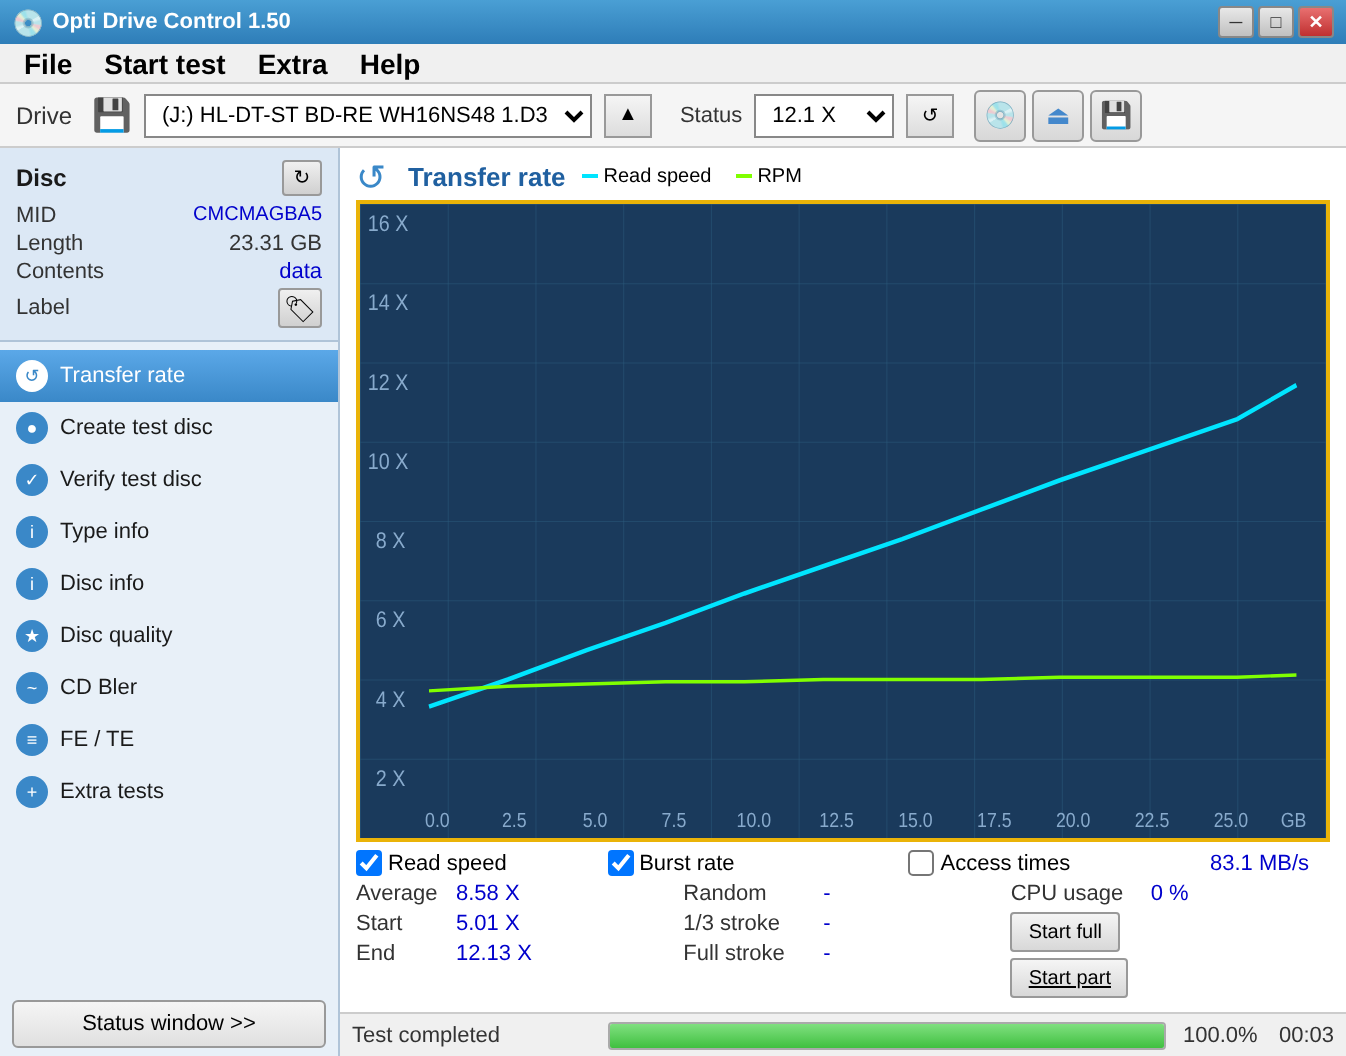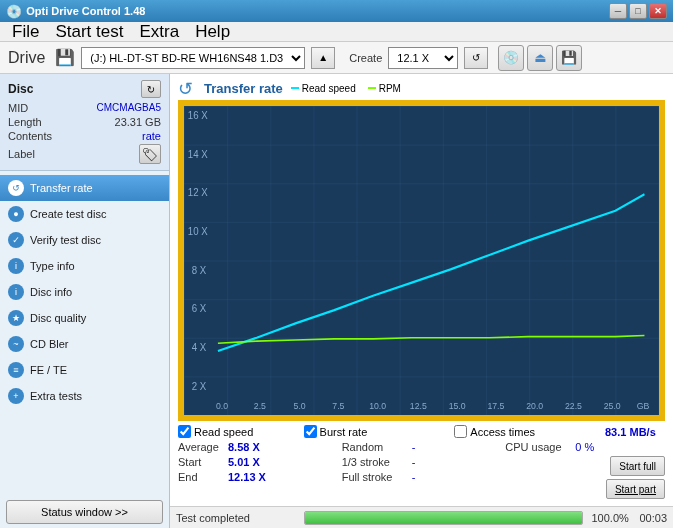--- a/index.html
+++ b/index.html
@@ -34,35 +34,36 @@
       background: #f0f0f0;
       height: 20px;
       display: flex;
       align-items: center;
       padding: 0 4px;
       border-bottom: 1px solid #ccc;
     }
     .menu-item {
       padding: 2px 8px;
       cursor: pointer;
-      font-size: 17px;
+      font-size: 14px;
       color: #000;
+      font-weight: bold;
     }
     
     
     .drive-bar {
       background: #f5f5f5;
       height: 32px;
       display: flex;
       align-items: center;
       padding: 0 8px;
       border-bottom: 1px solid #ccc;
       gap: 6px;
     }
-    .drive-label { font-size: 16px; color: #333; margin-right: 4px; }
+    .drive-label { font-size: 12px; color: #333; margin-right: 4px; }
     .drive-select {
       height: 22px;
       border: 1px solid #888;
       background: white;
       font-size: 11px;
       padding: 0 4px;
       min-width: 200px;
     }
     .drive-btn {
       height: 22px; width: 24px;
@@ -231,37 +232,37 @@
     .legend-item { display: flex; align-items: center; gap: 3px; }
     .legend-dot { width: 8px; height: 2px; }
     .legend-dot.cyan { background: #00e5ff; }
     .legend-dot.green { background: #80ff00; }
     
     
     .chart-area {
       flex: 1;
       position: relative;
       background: #1a3a5c;
-      border: 6px solid #eab308;
+      border: 2px solid #eab308;
       overflow: hidden;
     }
     
     .chart-svg {
       position: absolute;
       top: 0; left: 0;
       width: 100%; height: 100%;
     }
     .stats-row {
       display: flex;
       align-items: center;
       margin-bottom: 3px;
       font-size: 11px;
     }
     .stat-label { color: #333; min-width: 50px; }
-    .stat-value { color: #0000cc; min-width: 45px; font-weight: bold; }
+    .stat-value { color: #0000cc; min-width: 45px; }
     .stat-label2 { color: #333; min-width: 70px; }
     .stat-value2 { color: #0000cc; min-width: 20px; }
     .stat-label3 { color: #333; min-width: 70px; }
     .stat-value3 { color: #0000cc; }
     .checkbox-item { display: flex; align-items: center; gap: 3px; flex: 1; }
     .action-btn {
       height: 20px;
       background: linear-gradient(to bottom, #f5f5f5, #d8d8d8);
       border: 1px solid #999;
       border-radius: 2px;
@@ -296,41 +297,41 @@
       background: linear-gradient(to bottom, #80e080, #40c040);
     }
     .status-percent { color: #333; min-width: 40px; text-align: left; }
     .status-time { color: #333; margin-left: 8px; }
   </style>
 </head>
 <body>
 
 <div class="title-bar">
   <span style="margin-right:4px; font-size:13px;">💿</span>
-  <span class="title-bar-title">Opti Drive Control 1.48</span>
+  <span class="title-bar-title">Opti Drive Control 1.50</span>
   <div class="title-bar-buttons">
     <div class="title-bar-btn">─</div>
     <div class="title-bar-btn">□</div>
     <div class="title-bar-btn close">✕</div>
   </div>
 </div>
 
 <div class="menu-bar">
   <div class="menu-item">File</div>
   <div class="menu-item">Start test</div>
   <div class="menu-item">Extra</div>
   <div class="menu-item">Help</div>
 </div>
 
 <div class="drive-bar">
   <span class="drive-label">Drive</span>
   <span style="font-size:16px; color:#444;">💾</span>
   <select class="drive-select"><option>(J:)  HL-DT-ST BD-RE  WH16NS48 1.D3</option></select>
   <div class="drive-btn">▲</div>
-  <span class="speed-label">Create</span>
+  <span class="speed-label">Status</span>
   <select class="speed-select"><option>Max X</option><option selected="">12.1 X</option><option>8.0 X</option><option>6.0 X</option><option>4.0 X</option></select>
   <div class="drive-btn">↺</div>
   <div class="drive-icons">
     <div class="drive-icon-btn" style="color:#cc4444;">💿</div>
     <div class="drive-icon-btn" style="color:#4488cc;">⏏</div>
     <div class="drive-icon-btn" style="color:#447744;">💾</div>
   </div>
 </div>
 
 <div class="main-content">
@@ -345,21 +346,21 @@
       <div class="disc-row">
         <span class="disc-key">MID</span>
         <span class="disc-value" style="font-size:10px;">CMCMAGBA5</span>
       </div>
       <div class="disc-row">
         <span class="disc-key">Length</span>
         <span class="disc-value normal">23.31 GB</span>
       </div>
       <div class="disc-row">
         <span class="disc-key">Contents</span>
-        <span class="disc-value">rate</span>
+        <span class="disc-value">data</span>
       </div>
       <div class="disc-label-row">
         <span class="disc-key">Label</span>
         <div class="label-icon-btn" style="font-size:13px;">🏷</div>
       </div>
     </div>
 
     <div class="nav-section">
       <div class="nav-item active">
         <div class="nav-icon">↺</div>
@@ -466,21 +467,21 @@
           <span>Read speed</span>
         </div>
         <div class="checkbox-item" style="flex:1.2;">
           <input type="checkbox" checked="" style="">
           <span>Burst rate</span>
         </div>
         <div class="checkbox-item" style="flex:1.2;">
           <input type="checkbox" style="">
           <span>Access times</span>
         </div>
-        <span style="color:#0000cc; font-weight:bold; min-width:60px;">83.1 MB/s</span>
+        <span style="color:#0000cc; font-weight:normal; min-width:60px;">83.1 MB/s</span>
       </div>
 
       <div style="display:flex; gap:4px;">
         <div style="flex:1;">
           <div class="stats-row">
             <span class="stat-label">Average</span>
             <span class="stat-value">8.58 X</span>
           </div>
           <div class="stats-row">
             <span class="stat-label">Start</span>
@@ -503,24 +504,24 @@
           <div class="stats-row">
             <span class="stat-label2">Full stroke</span>
             <span class="stat-value2">-</span>
           </div>
         </div>
         <div style="flex:1;">
           <div class="stats-row">
             <span class="stat-label3">CPU usage</span>
             <span class="stat-value3">0 %</span>
           </div>
-          <div class="stats-row" style="justify-content:flex-end;">
+          <div class="stats-row" style="justify-content:flex-start;">
             <button class="action-btn">Start full</button>
           </div>
-          <div class="stats-row" style="justify-content:flex-end;text-decoration:underline;">
+          <div class="stats-row" style="justify-content:flex-start;text-decoration:underline;">
             <button class="action-btn">Start part</button>
           </div>
         </div>
       </div>
     </div>
 
     <div class="status-bar">
       <span class="status-text">Test completed</span>
       <div class="status-progress-container">
         <div class="status-progress-bar" style="width:100%;"></div>

